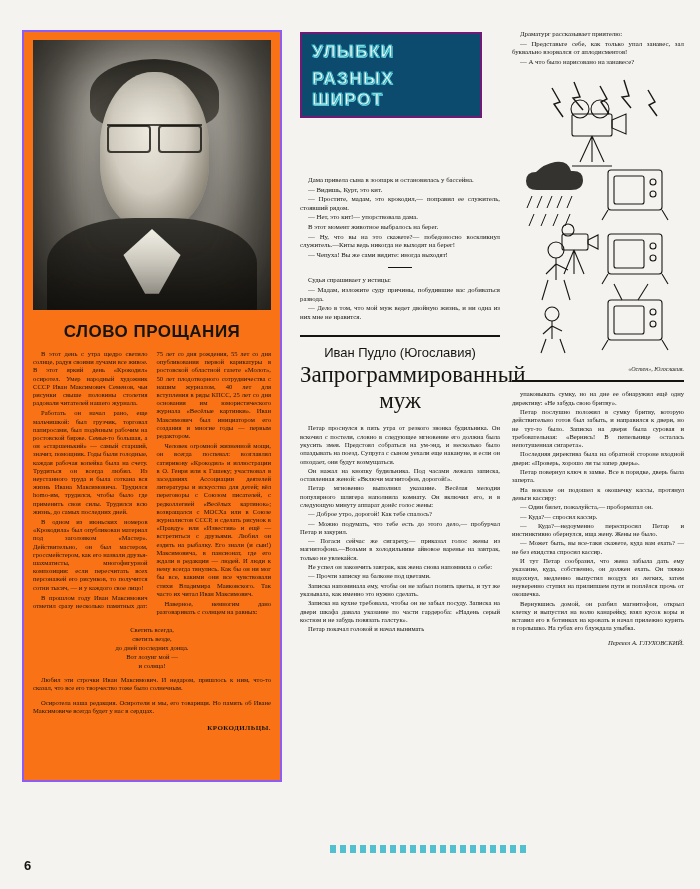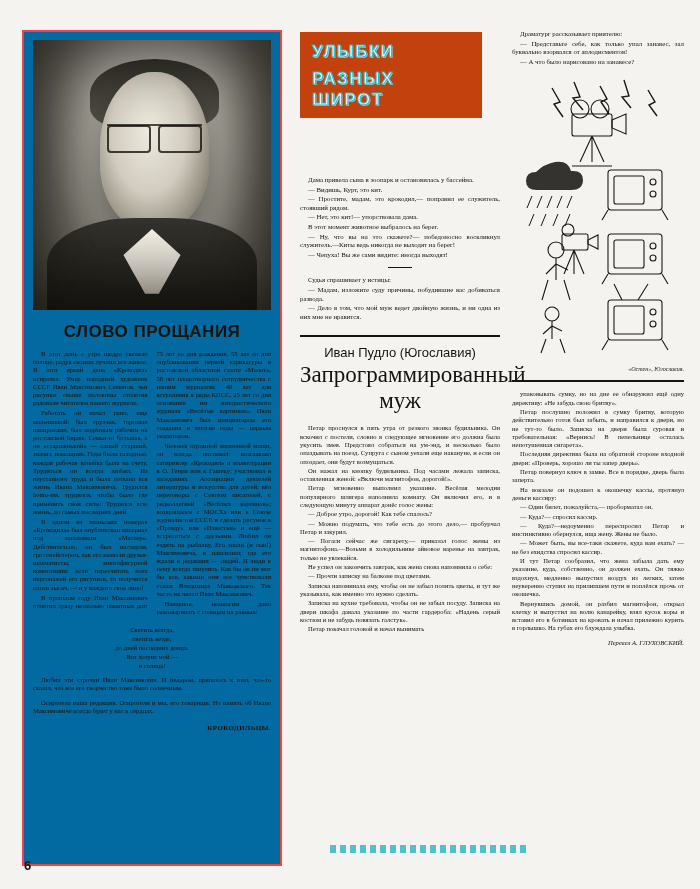--- a/index.html
+++ b/index.html
@@ -10,23 +10,23 @@
     color:#16140f;
     position:relative;
     overflow:hidden;
   }
   .page{
     position:absolute; inset:0;
     background:#f4f3ef;
   }
   
   .col-left{
-    position:absolute; left:22px; top:30px; width:260px; height:836px;
-    border:2px solid #ef4444;
-    background:#0369a1;
+    position:absolute; left:22px; top:30px; width:260px; height:752px;
+    border:2px solid #8b5cf6;
+    background:#f97316;
     box-sizing:border-box;
     padding:8px 9px 6px 9px;
   }
   .photo{
     width:100%; height:270px;
     background:
       radial-gradient(ellipse at 52% 34%, #cfcdc6 0%, #9d9a92 38%, #6d6a63 62%, #3b3934 100%),
       linear-gradient(#55534c,#2a2824);
     position:relative;
     overflow:hidden;
@@ -105,24 +105,24 @@
   .pagenum{
     position:absolute; left:24px; top:858px;
     font-family:"Liberation Sans", sans-serif;
     font-weight:bold; font-size:13px;
   }
   
   .col-mid{
     position:absolute; left:300px; top:32px; width:200px; height:800px;
   }
   .smiles-box{
-    border:2px solid #c2410c;
+    border:2px solid #701a75;
     width:178px; height:82px;
     position:relative;
-    background:#c2410c;
+    background:#0c4a6e;
   }
   .smiles-box .ln{
     position:absolute; left:10px;
     font-family:"Liberation Sans", sans-serif;
     font-weight:bold;
     font-size:17px;
     letter-spacing:1.5px;
     color:#f4f3ef;
     -webkit-text-stroke:1px #35b7c8;
     text-shadow:1px 1px 0 #7fd3de;

